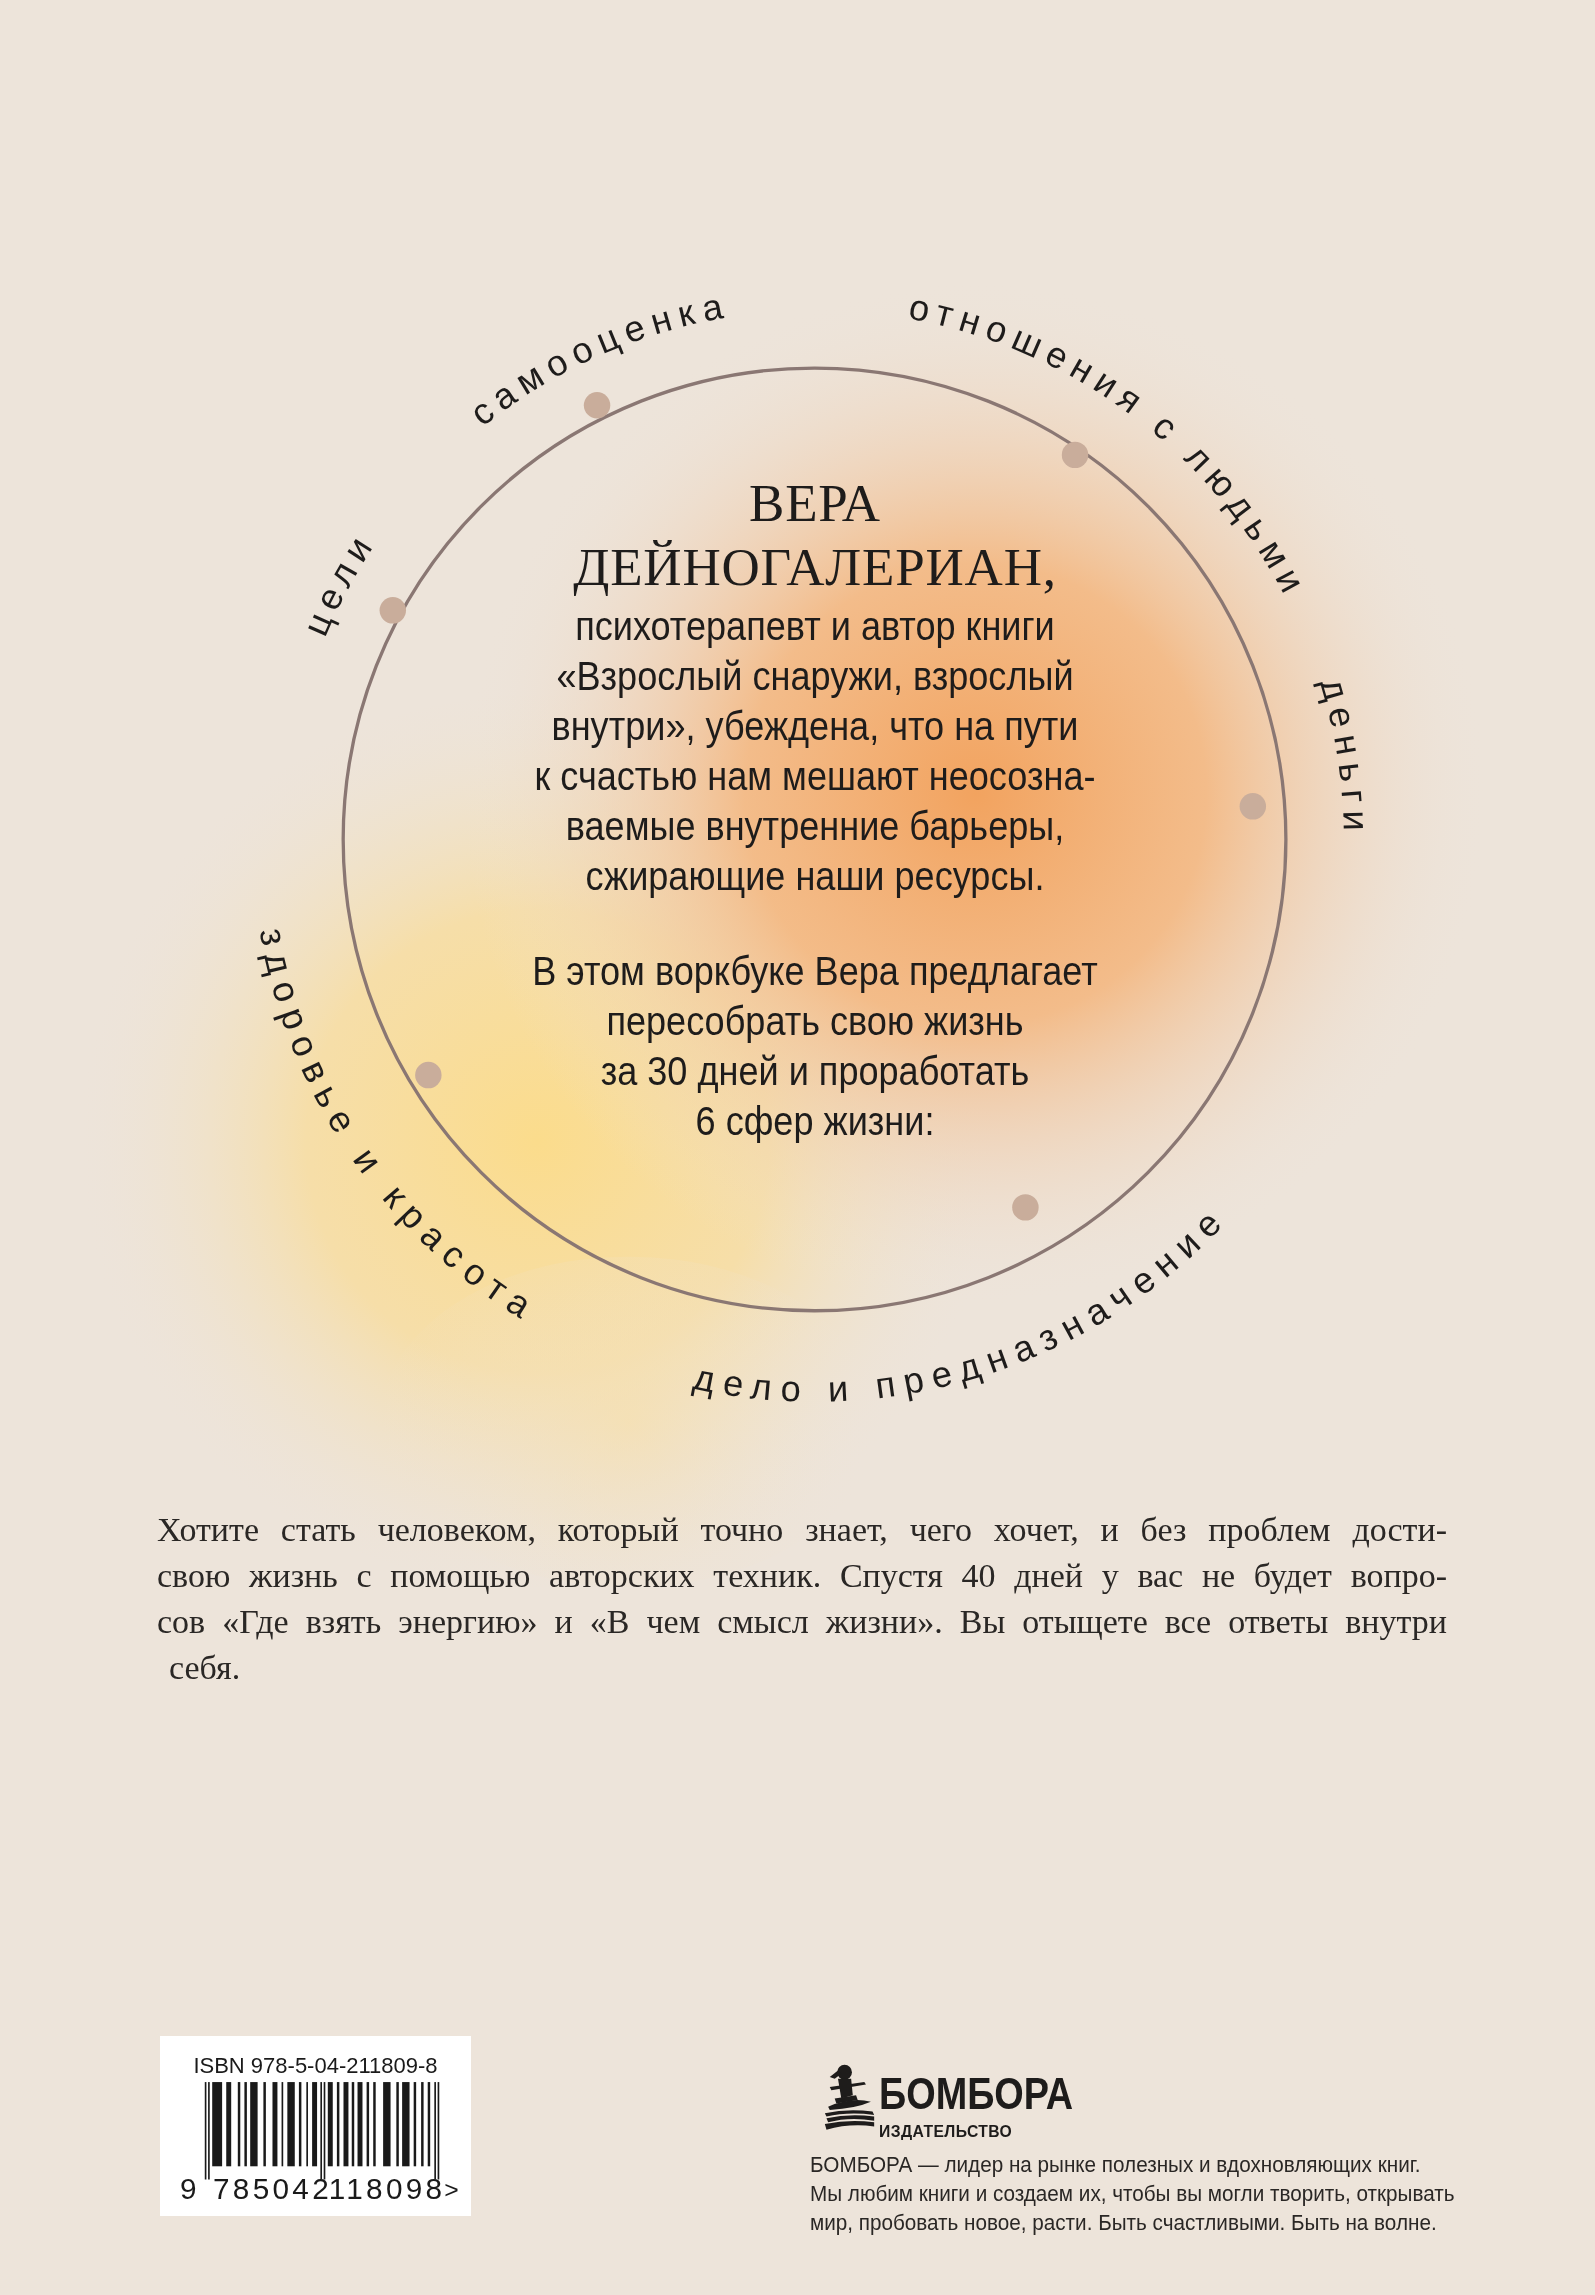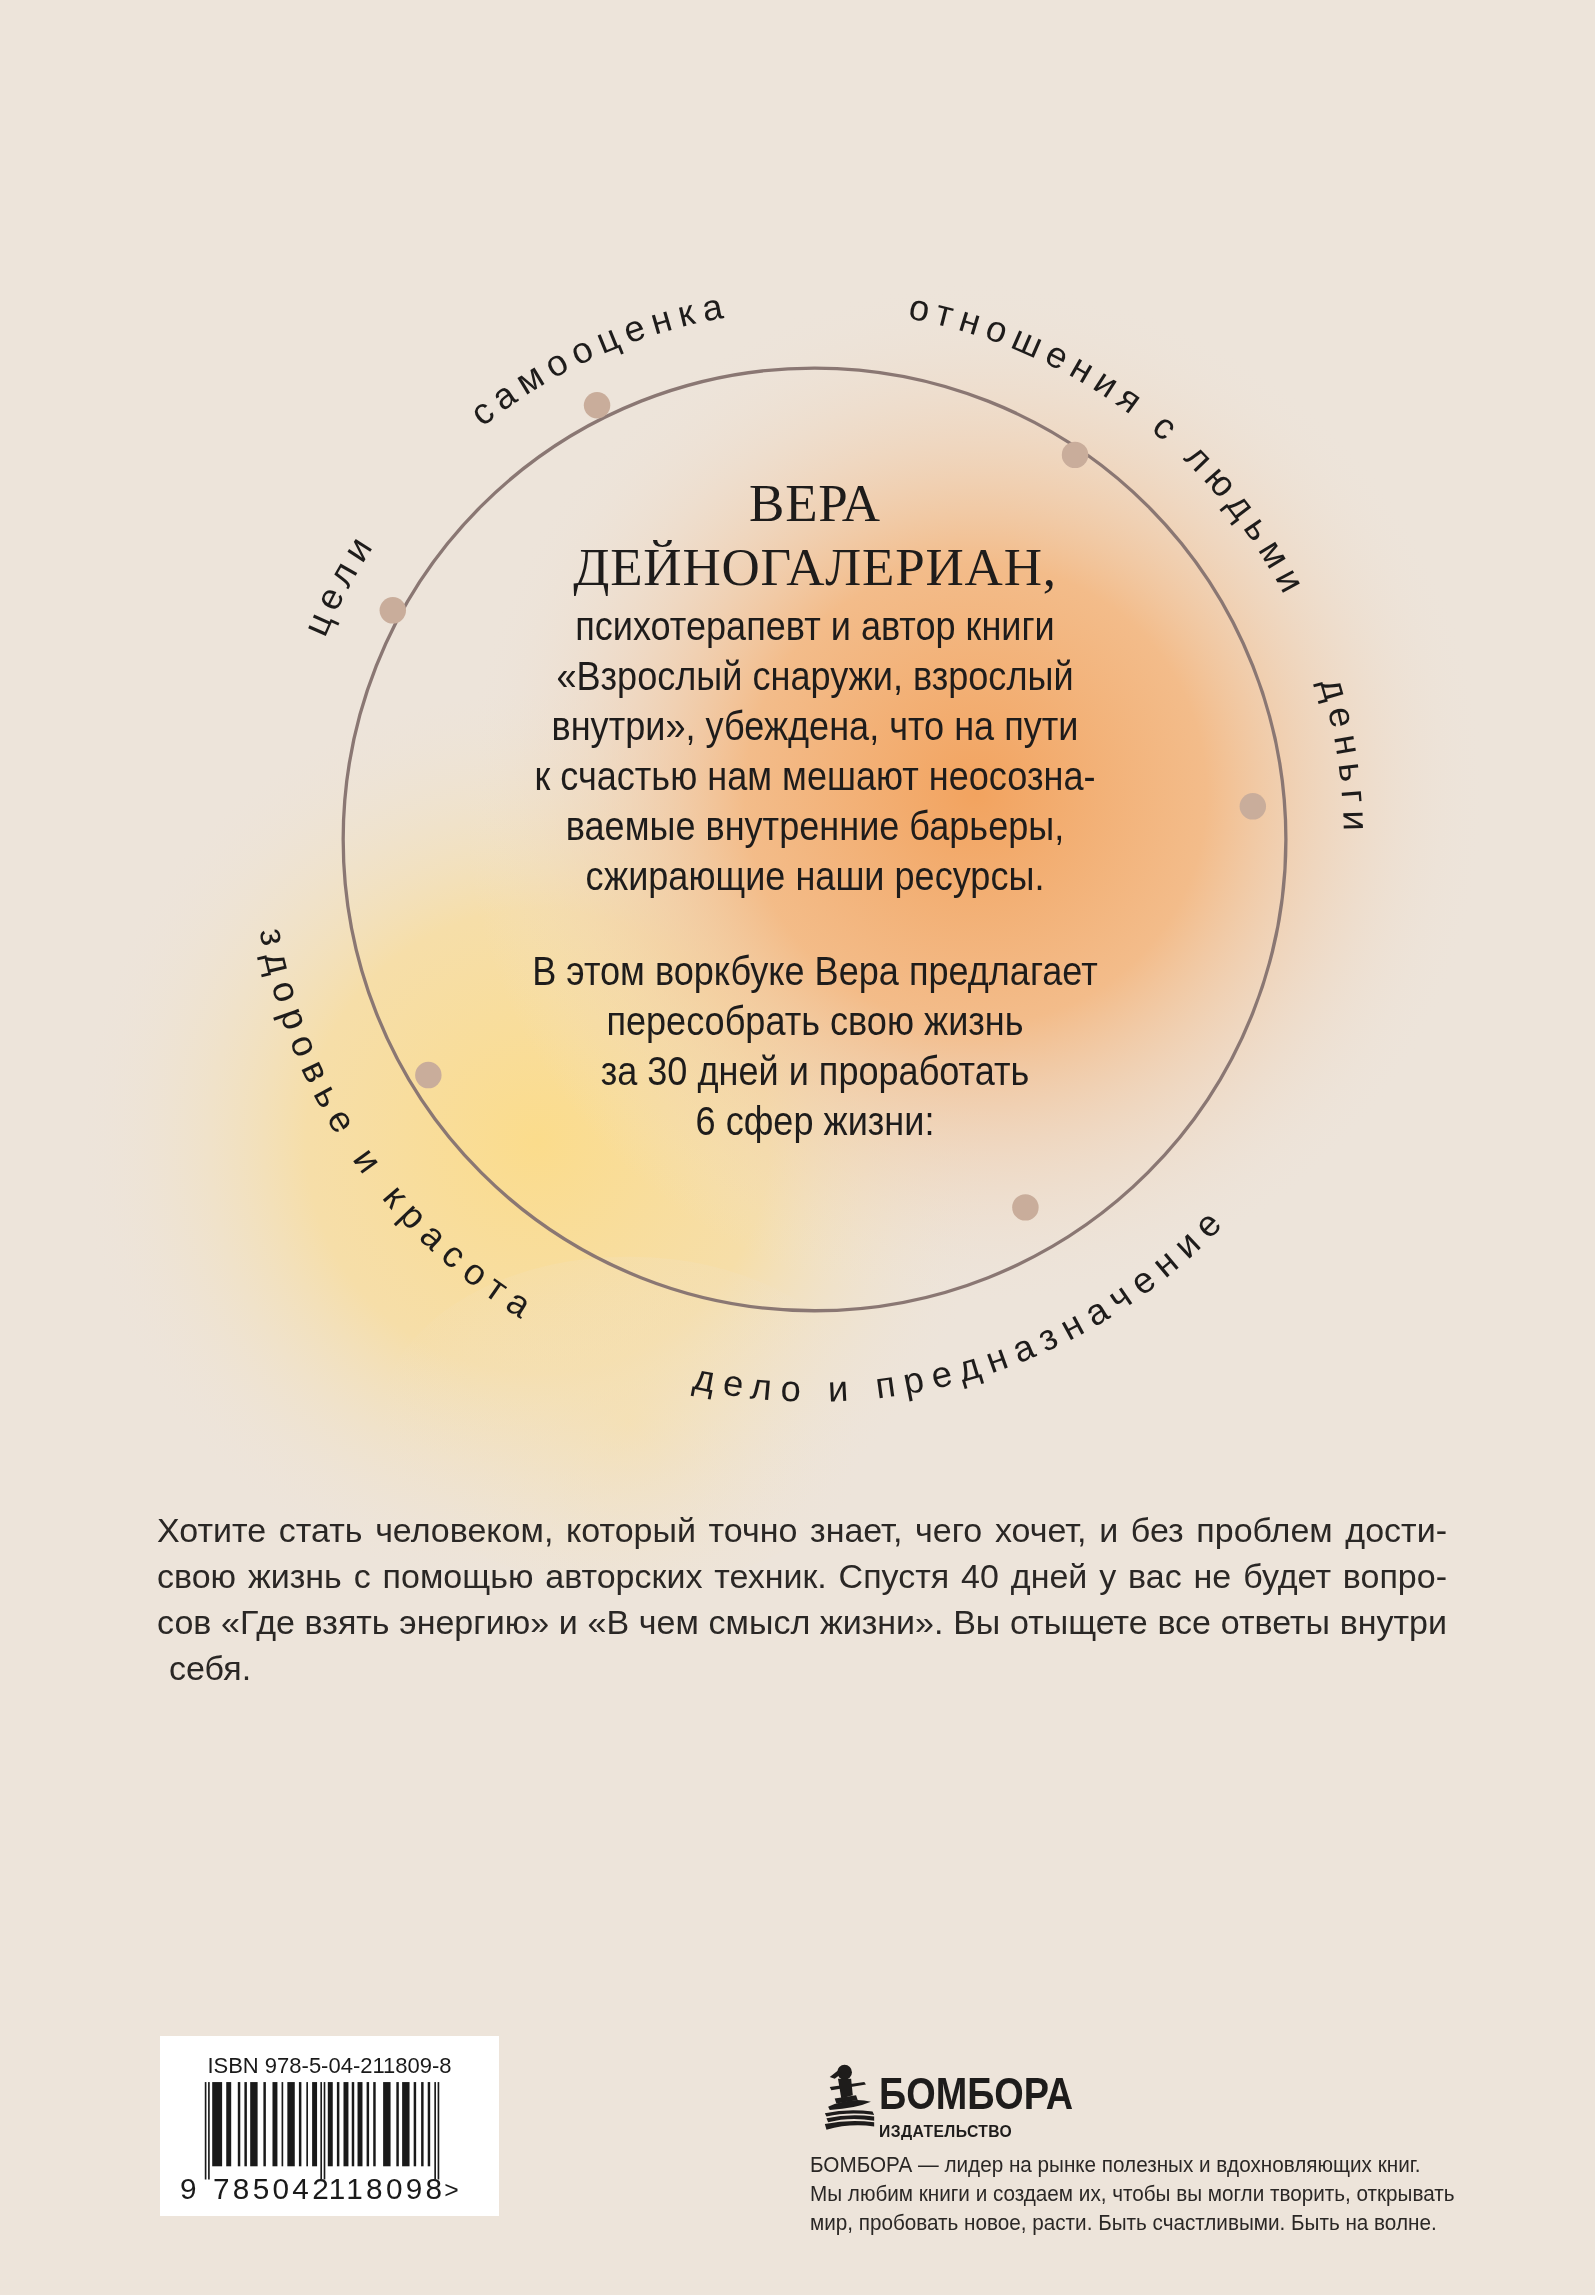--- a/index.html
+++ b/index.html
@@ -28,27 +28,27 @@
     }
     .offer {
       font-size:41px; line-height:50px; margin-top:45px;
       transform:scaleX(0.88); transform-origin:center top;
     }
     .line { display:block; white-space:nowrap; }
     .description {
       position:absolute; left:157px; top:1507px; width:1290px;
       font-size:34px; line-height:46px; text-align:justify;
       color:#2a2725;
+      font-family:Liberation Serif, serif;
     }
     .description .line { text-align:justify; text-align-last:justify; }
     .description .line.last { text-align-last:left;margin-left:12px; }
     .barcode-box {
       position:absolute; left:160px; top:2036px; width:311px; height:180px;
       background:#ffffff;
-      padding-left:28px;
     }
     .isbn-text {
       position:absolute; left:0; top:16.5px; width:100%; text-align:center;
       font-size:22px; color:#1a1a1a;
     }
     .barcode-svg { position:absolute; left:20px; top:46px; }
     .logo {
       position:absolute; left:823px; top:2059px; width:248px; height:74px;text-decoration:underline;
     }
     .logo-mark { position:absolute; left:0; top:0; }

